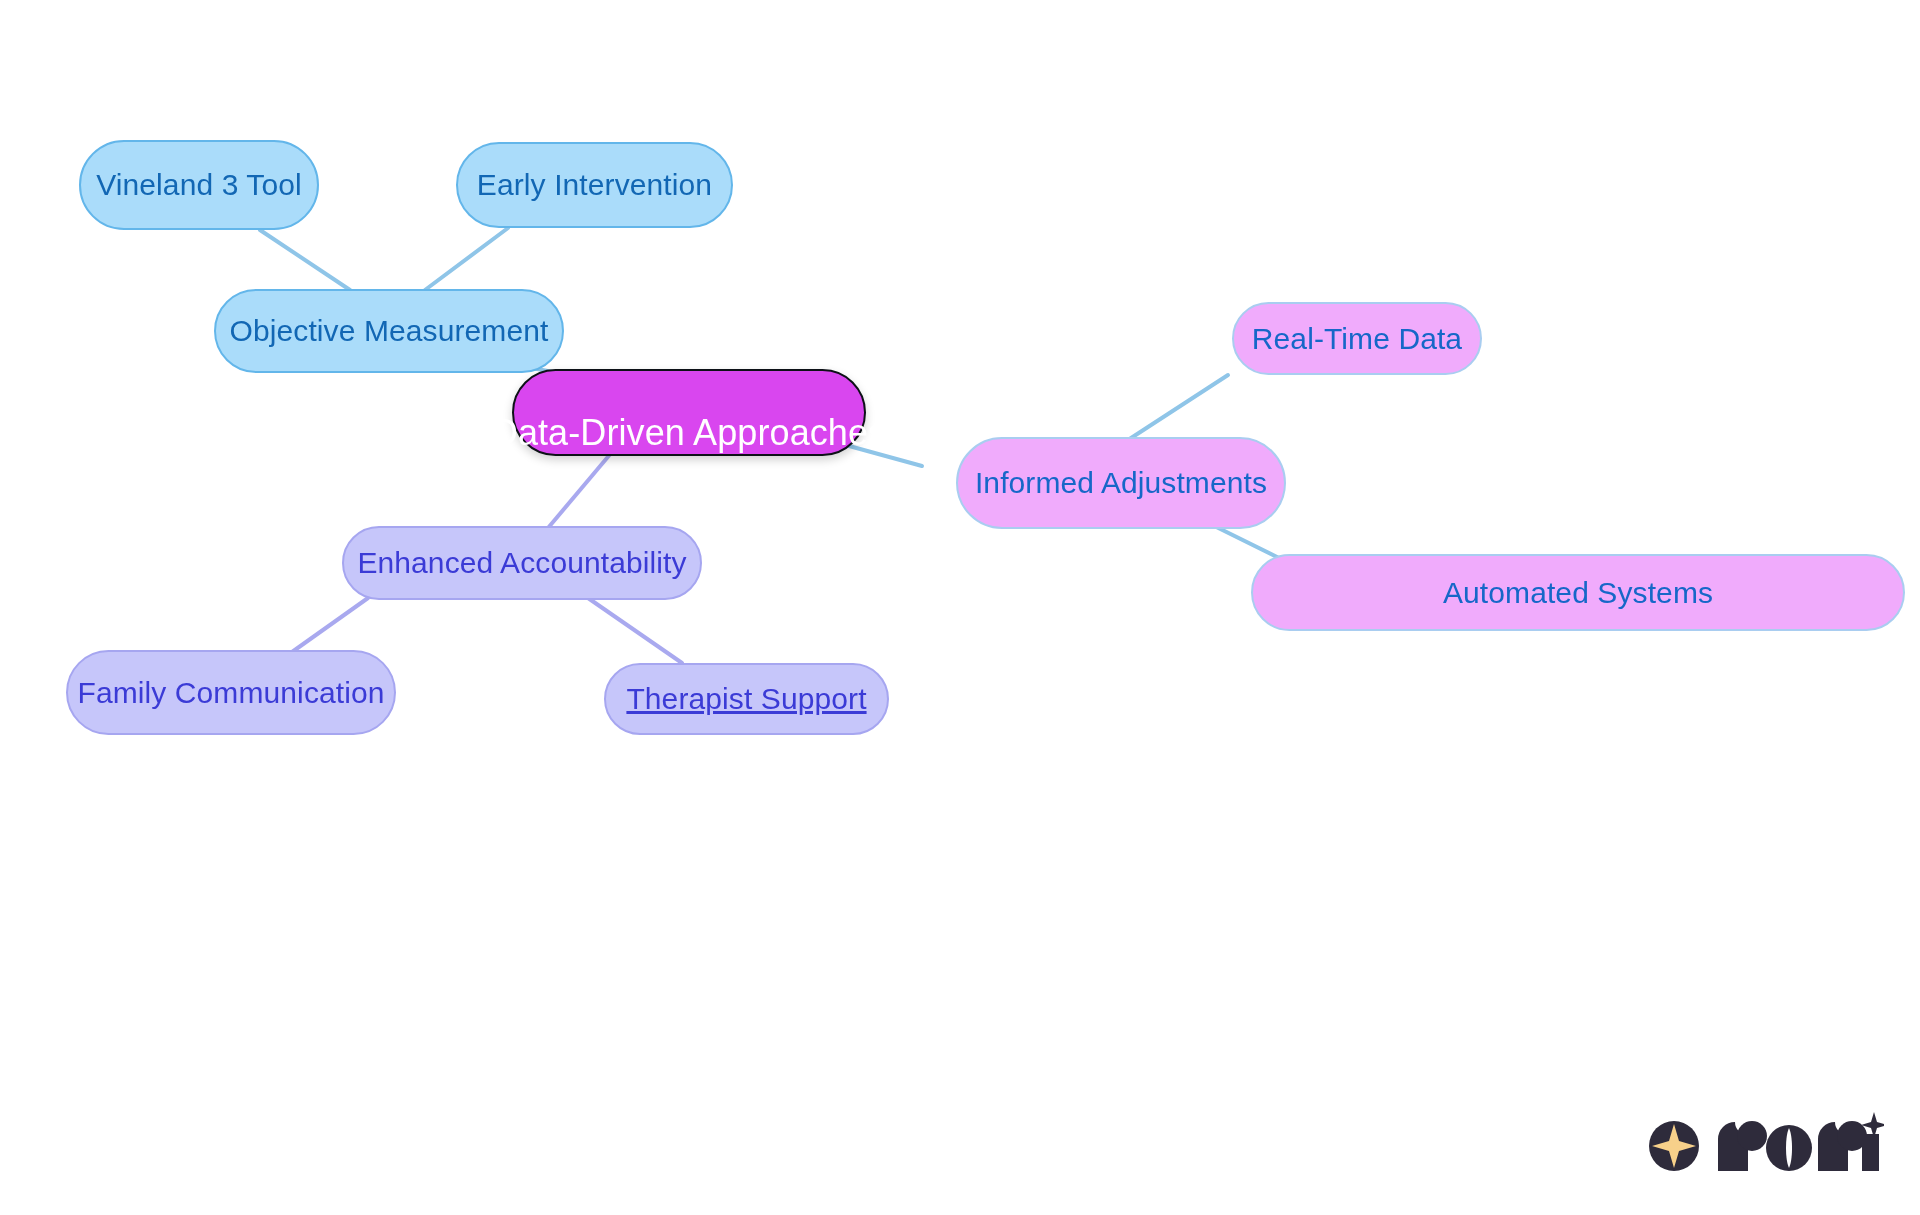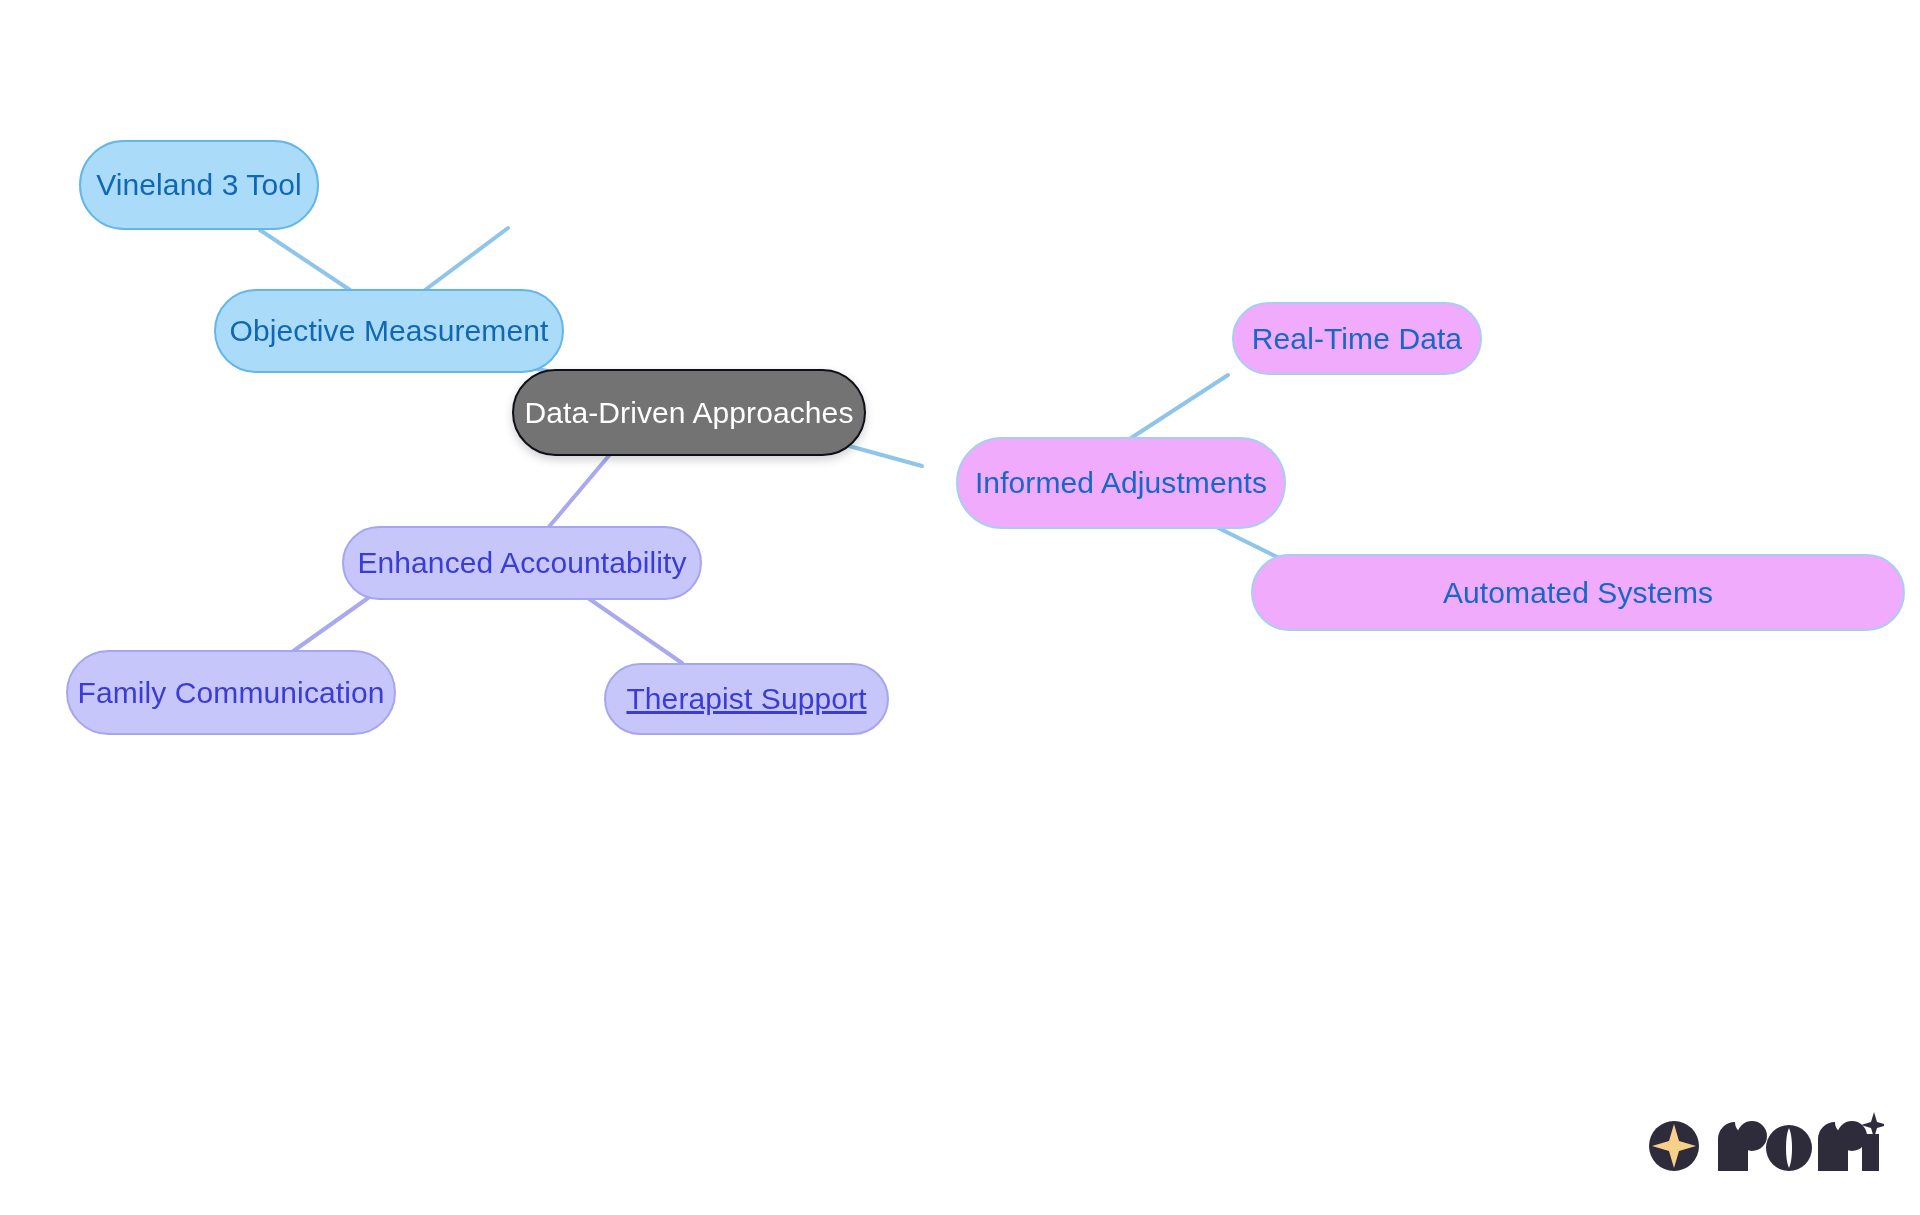--- a/index.html
+++ b/index.html
@@ -36,25 +36,26 @@
     justify-content: center;
     text-align: center;
     border-radius: 999px;
     border-style: solid;
     border-width: 2px;
     white-space: nowrap;
     letter-spacing: 0.1px;
     margin-left: 44px;
   }
   .node-root {
-    background: #737373;
+    background: #d946ef;
     border-color: #0d1117;
     color: #ffffff;
-    font-size: 30px;
+    font-size: 36px;
     box-shadow: 0 4px 10px rgba(0,0,0,0.18);
+    align-items: flex-end;
   }
   .node-blue-mid {
     background: #aadcfa;
     border-color: #63b6ea;
     color: #1267b4;
     font-size: 30px;
   }
   .node-blue-light {
     background: #f0abfc;
     border-color: #a9cdf0;
@@ -103,20 +104,23 @@
 
     <line x1="368" y1="598" x2="292" y2="652" stroke="#a9a9ef" stroke-width="4" stroke-linecap="round"></line>
 
     <line x1="588" y1="598" x2="682" y2="663" stroke="#a9a9ef" stroke-width="4" stroke-linecap="round"></line>
   </svg>
 
   <div class="node node-blue-mid" style="left:35px; top:140px; width:240px; height:90px;">
     <span>Vineland 3 Tool</span>
   </div>
 
+  <div class="node node-blue-mid" style="left:412px; top:142px; width:277px; height:86px;">
+    <span>Early Intervention</span>
+  </div>
 
   <div class="node node-blue-mid" style="left:170px; top:289px; width:350px; height:84px;">
     <span>Objective Measurement</span>
   </div>
 
   <div class="node node-root" style="left:468px; top:369px; width:354px; height:87px;">
     <span>Data-Driven Approaches</span>
   </div>
 
   <div class="node node-blue-light" style="left:1188px; top:302px; width:250px; height:73px;">

